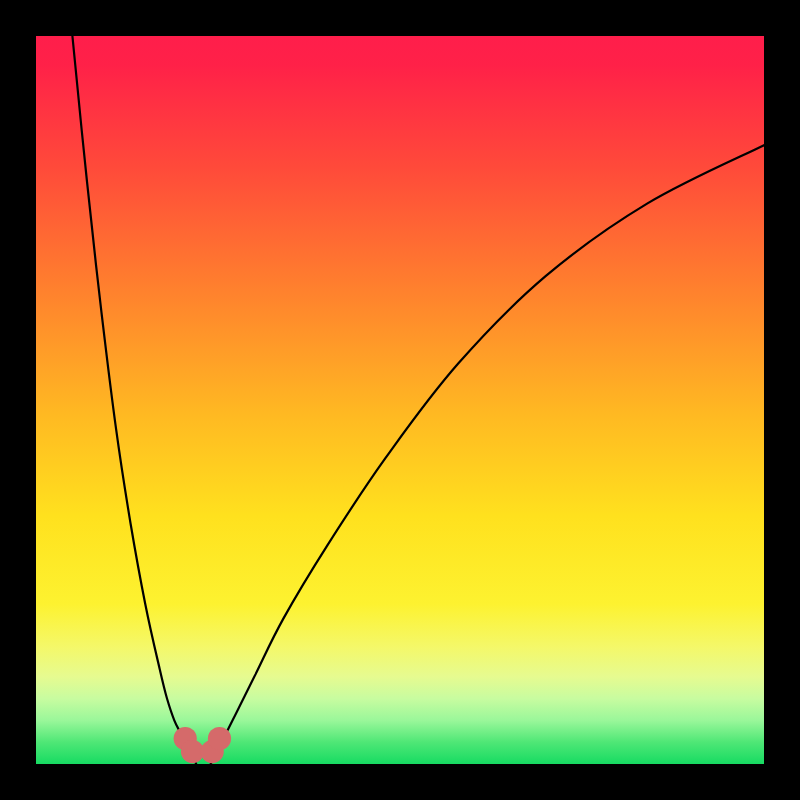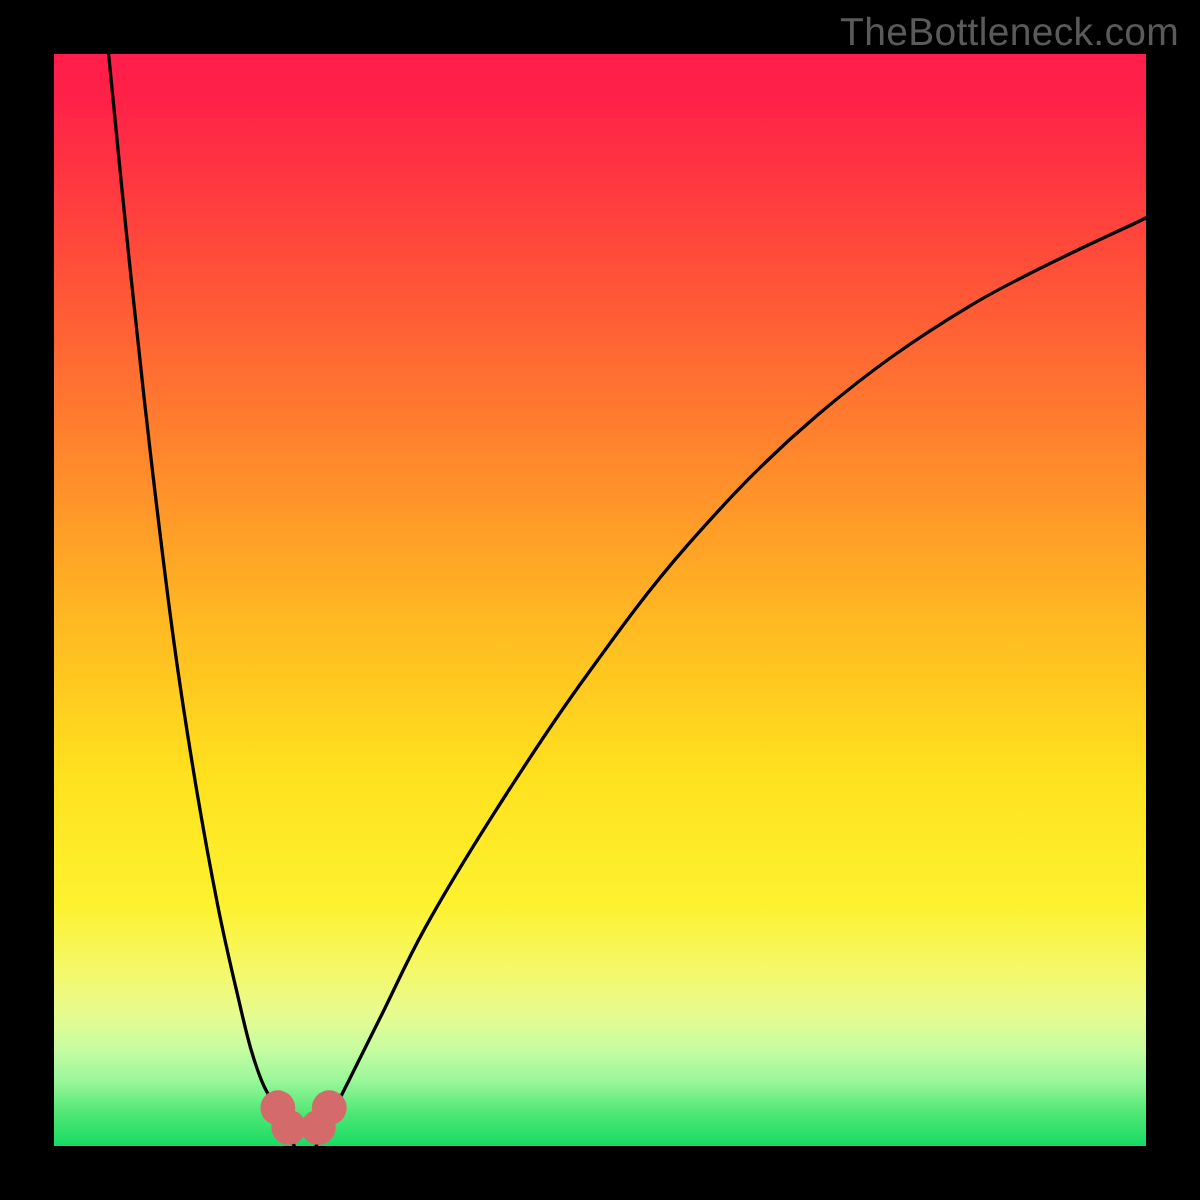--- a/index.html
+++ b/index.html
@@ -79,14 +79,13 @@
       <path id="right-branch-path" fill="none" stroke="#000" stroke-width="2.2" stroke-linecap="round" d="M 174.7 728.0 C 176.0 725.4, 178.1 721.3, 182.0 713.4 C 185.9 705.6, 190.0 697.4, 196.6 684.3 C 203.1 671.2, 209.2 659.0, 218.4 640.6 C 227.6 622.3, 234.4 606.0, 247.5 582.4 C 260.6 558.8, 272.9 538.4, 291.2 509.6 C 309.5 480.8, 325.9 455.0, 349.4 422.2 C 373.0 389.5, 393.4 360.4, 422.2 327.6 C 451.1 294.8, 475.5 269.1, 509.6 240.2 C 543.7 211.4, 572.2 191.0, 611.5 167.4 C 650.8 143.9, 707.0 119.7, 728.0 109.2"></path>
       <g id="marker-group">
           <circle cx="149.2" cy="702.5" r="11.6" fill="#d56a6a"></circle>
           <circle cx="156.5" cy="715.6" r="11.6" fill="#d56a6a"></circle>
           <circle cx="176.2" cy="715.6" r="11.6" fill="#d56a6a"></circle>
           <circle cx="183.5" cy="702.5" r="11.6" fill="#d56a6a"></circle>
         </g>
     </svg>
   </div>
 
-  <div class="watermark">TheBottleneck.com</div>
 </div>
 
 </body></html>

